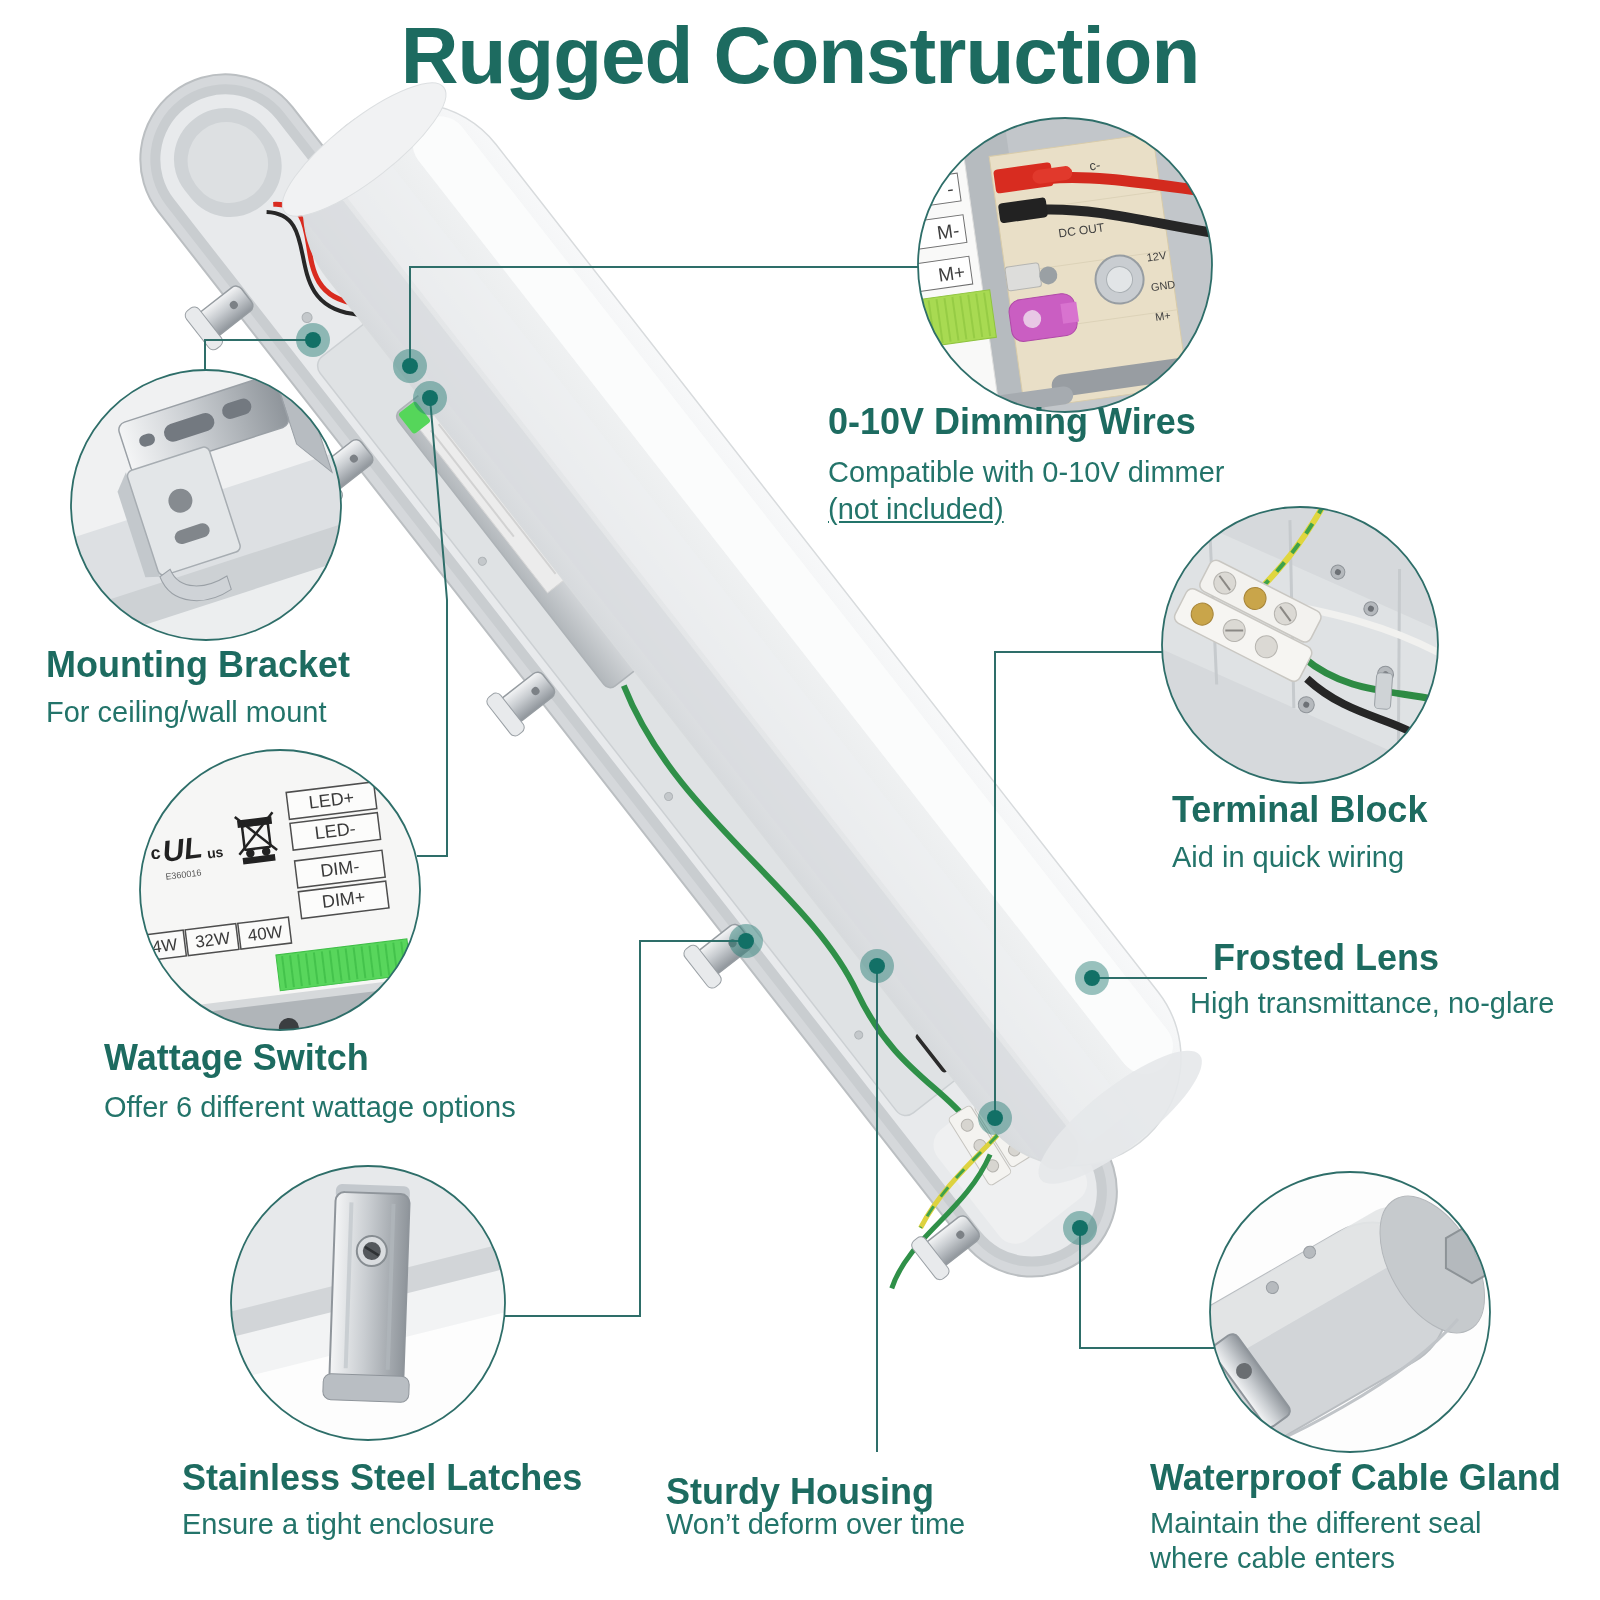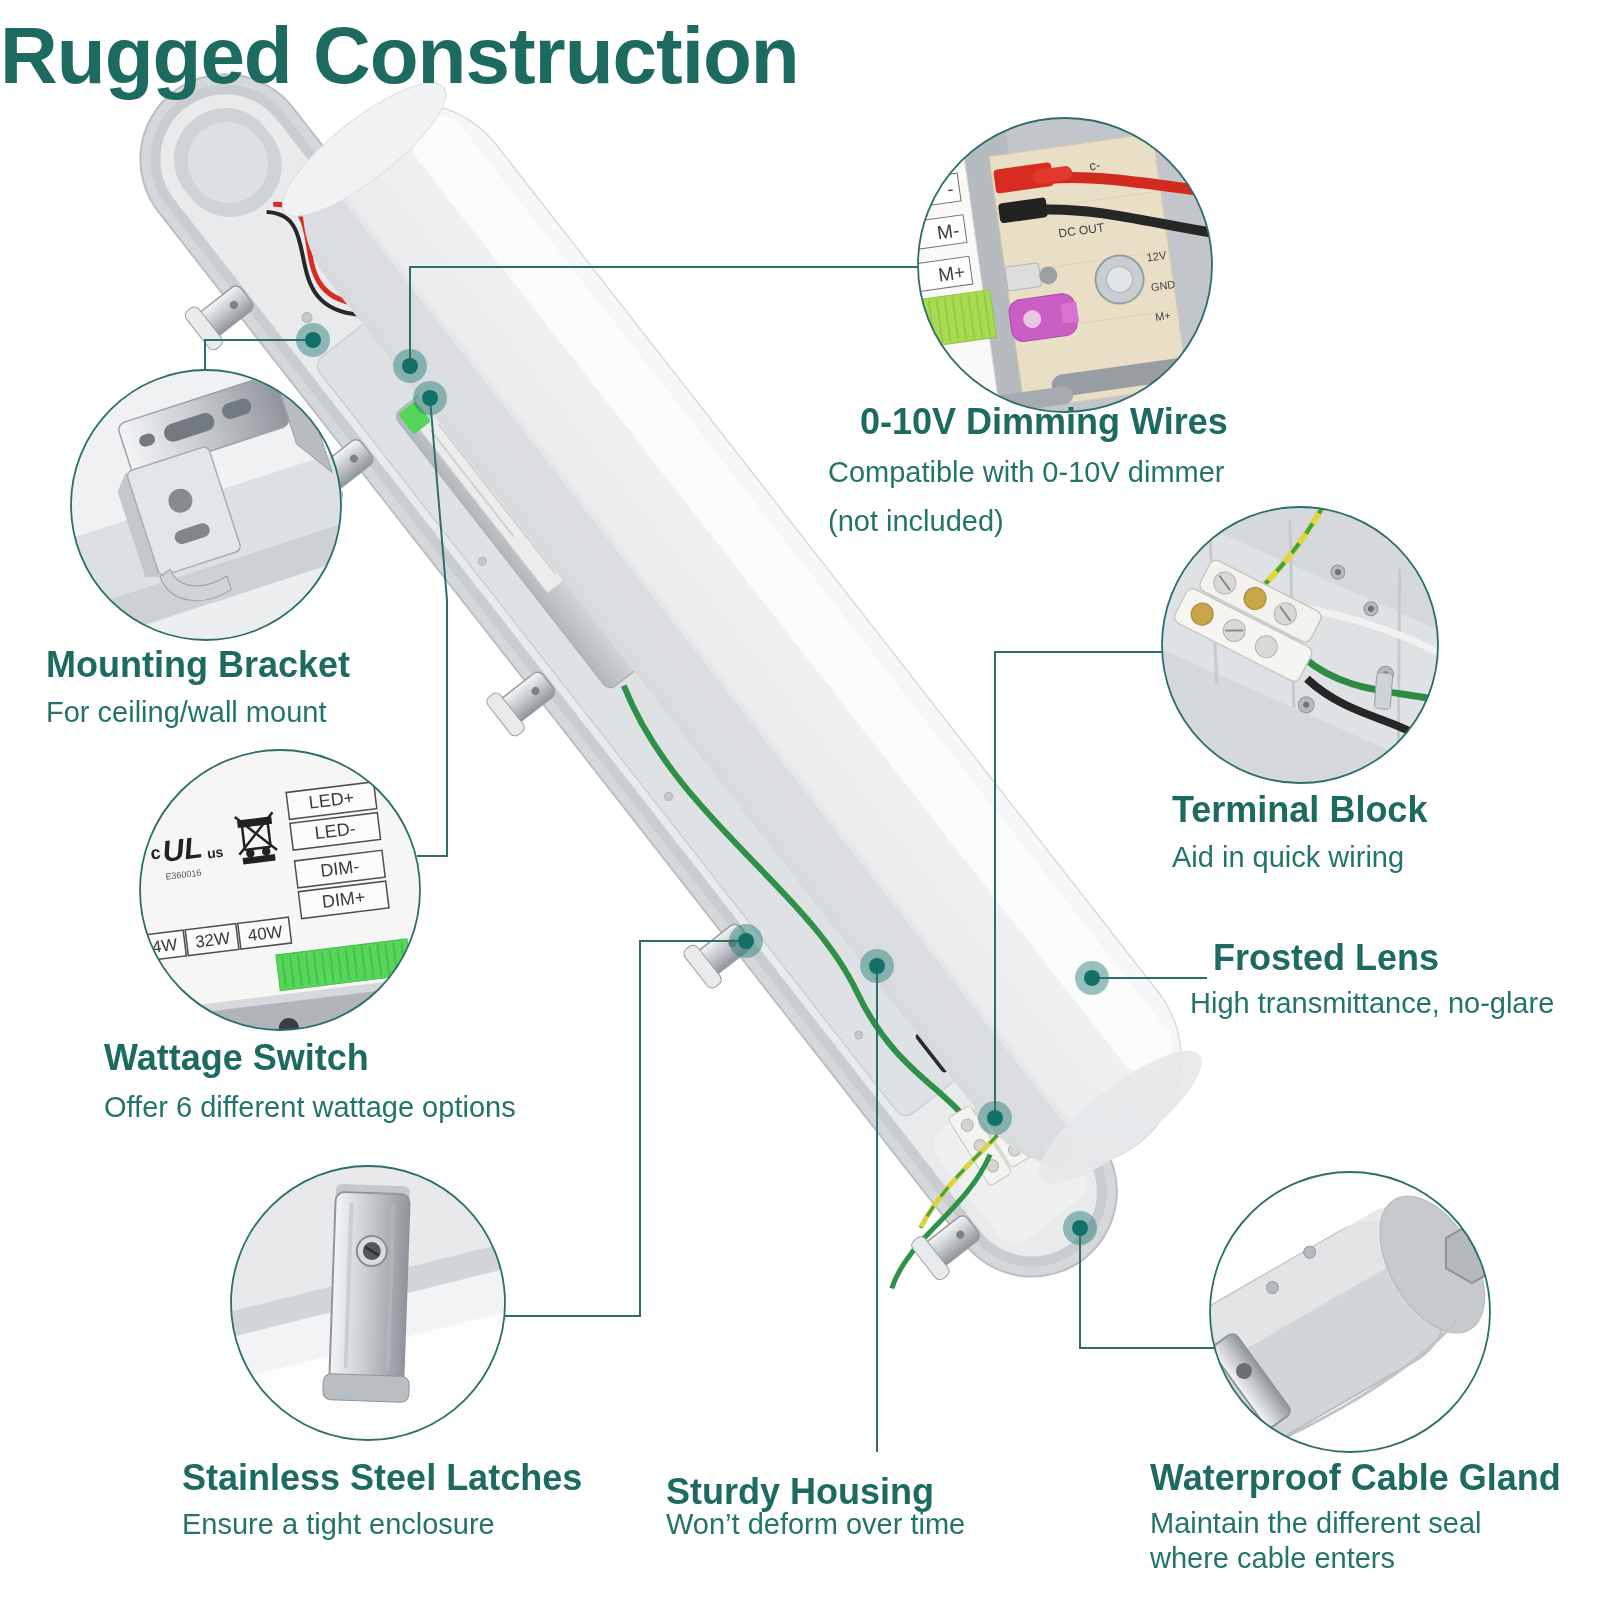--- a/index.html
+++ b/index.html
@@ -1,18 +1,18 @@
 <!DOCTYPE html>
 <html><head>
 <meta charset="utf-8">
 <style>
   html,body{margin:0;padding:0;background:#ffffff;}
   body{width:1600px;height:1600px;position:relative;overflow:hidden;
        font-family:"Liberation Sans", sans-serif;}
-  #page-title{position:absolute;left:0;top:10px;width:1600px;text-align:left;
+  #page-title{position:absolute;left:0;top:10px;width:1600px;text-align:center;
       font-size:80px;font-weight:bold;color:#1d6b60;letter-spacing:-1px;}
   .co-h{position:absolute;font-size:36px;font-weight:bold;color:#1d6b60;line-height:1.12;}
   .co-s{position:absolute;font-size:29px;color:#23746a;line-height:1.22;}
   svg{position:absolute;left:0;top:0;}
   svg text{font-family:"Liberation Sans", sans-serif;}
 </style>
 </head>
 <body>
 
 <svg width="1600" height="1600" viewBox="0 0 1600 1600">
@@ -418,23 +418,23 @@
     <circle cx="280" cy="890" r="140"></circle>
     <circle cx="1065" cy="265" r="147"></circle>
     <circle cx="1300" cy="645" r="138"></circle>
     <circle cx="368" cy="1303" r="137"></circle>
     <circle cx="1350" cy="1312" r="140"></circle>
   </g>
 </svg>
 
 <div id="page-title">Rugged Construction</div>
 
-<div class="co-h" style="left:828px;top:402px;margin-left:32px;">0-10V Dimming Wires</div>
+<div class="co-h" style="left:828px;top:402px;">0-10V Dimming Wires</div>
 <div class="co-s" style="left:828px;top:455px;">Compatible with 0-10V dimmer</div>
-<div class="co-s" style="left:828px;top:504px;">(not included)</div>
+<div class="co-s" style="left:828px;top:492px;text-decoration:underline;">(not included)</div>
 
 <div class="co-h" style="left:46px;top:645px;">Mounting Bracket</div>
 <div class="co-s" style="left:46px;top:695px;">For ceiling/wall mount</div>
 
 <div class="co-h" style="left:1172px;top:790px;">Terminal Block</div>
 <div class="co-s" style="left:1172px;top:840px;text-align:right;">Aid in quick wiring</div>
 
 <div class="co-h" style="left:104px;top:1038px;">Wattage Switch</div>
 <div class="co-s" style="left:104px;top:1090px;">Offer 6 different wattage options</div>
 

